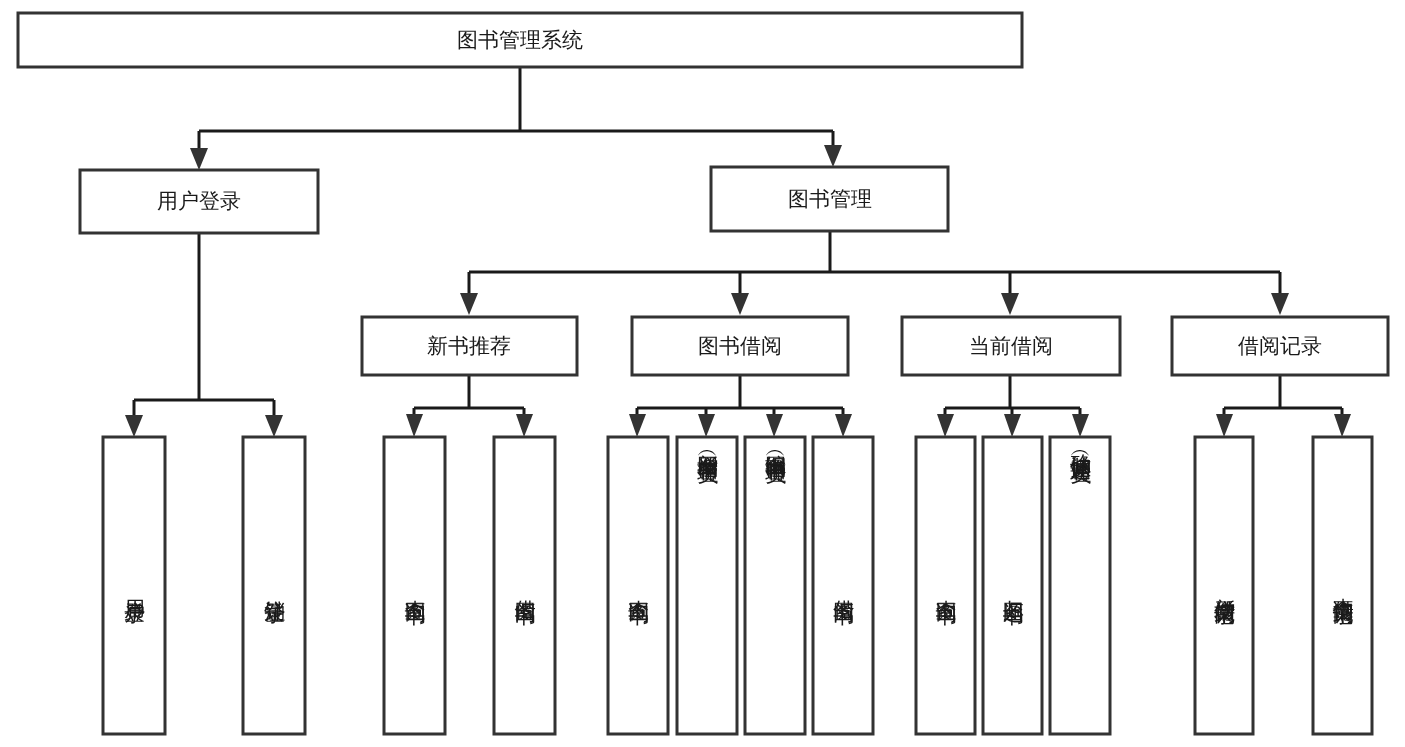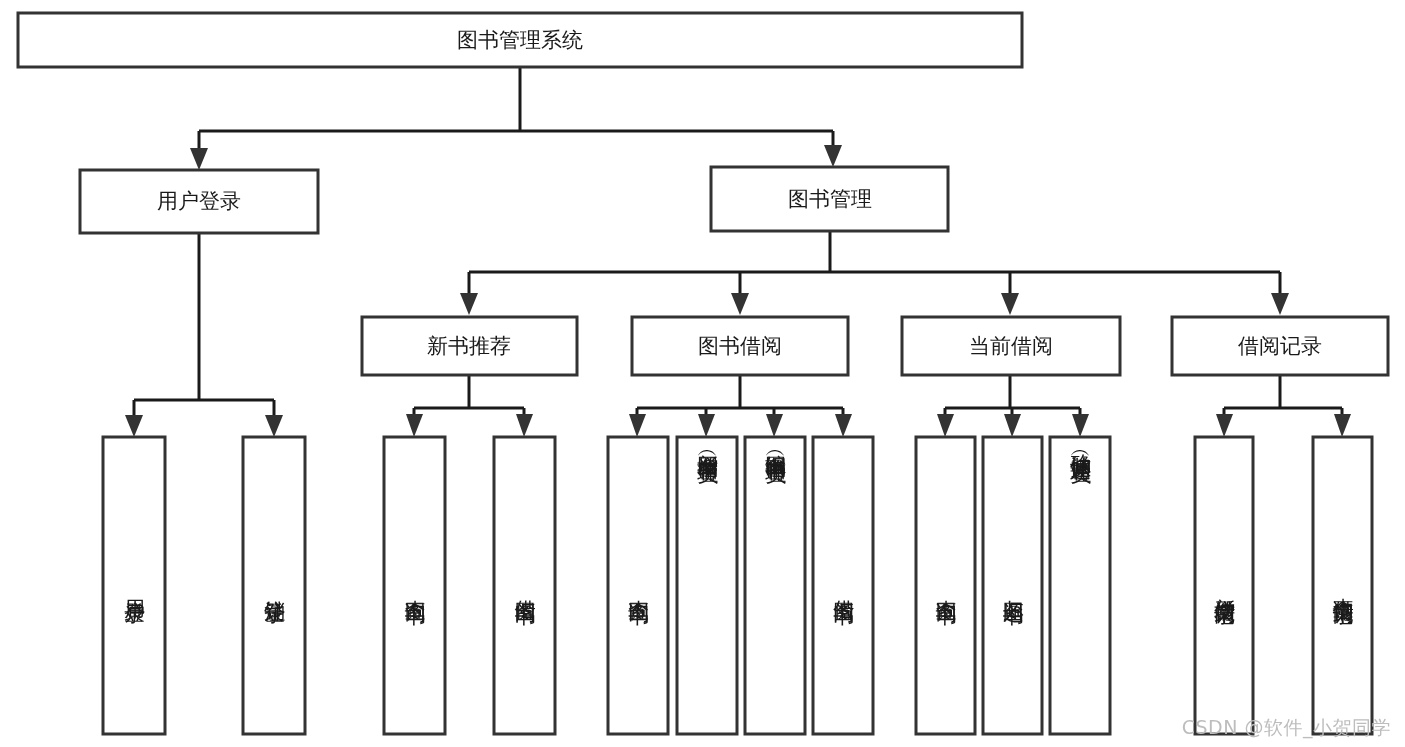--- a/index.html
+++ b/index.html
@@ -234,14 +234,13 @@
     <span class="leaf-text">确认归还（管理员）</span>
   </div>
 
   <div class="leaf-text-wrap" style="left:1195px; top:437px; width:58px; height:297px;">
     <span class="leaf-text">新增借阅记录</span>
   </div>
   <div class="leaf-text-wrap" style="left:1313px; top:437px; width:59px; height:297px;">
     <span class="leaf-text">查询借阅记录</span>
   </div>
 
-  <div class="watermark">CSDN @软件_小贺同学</div>
 </div>
 
 </body></html>

